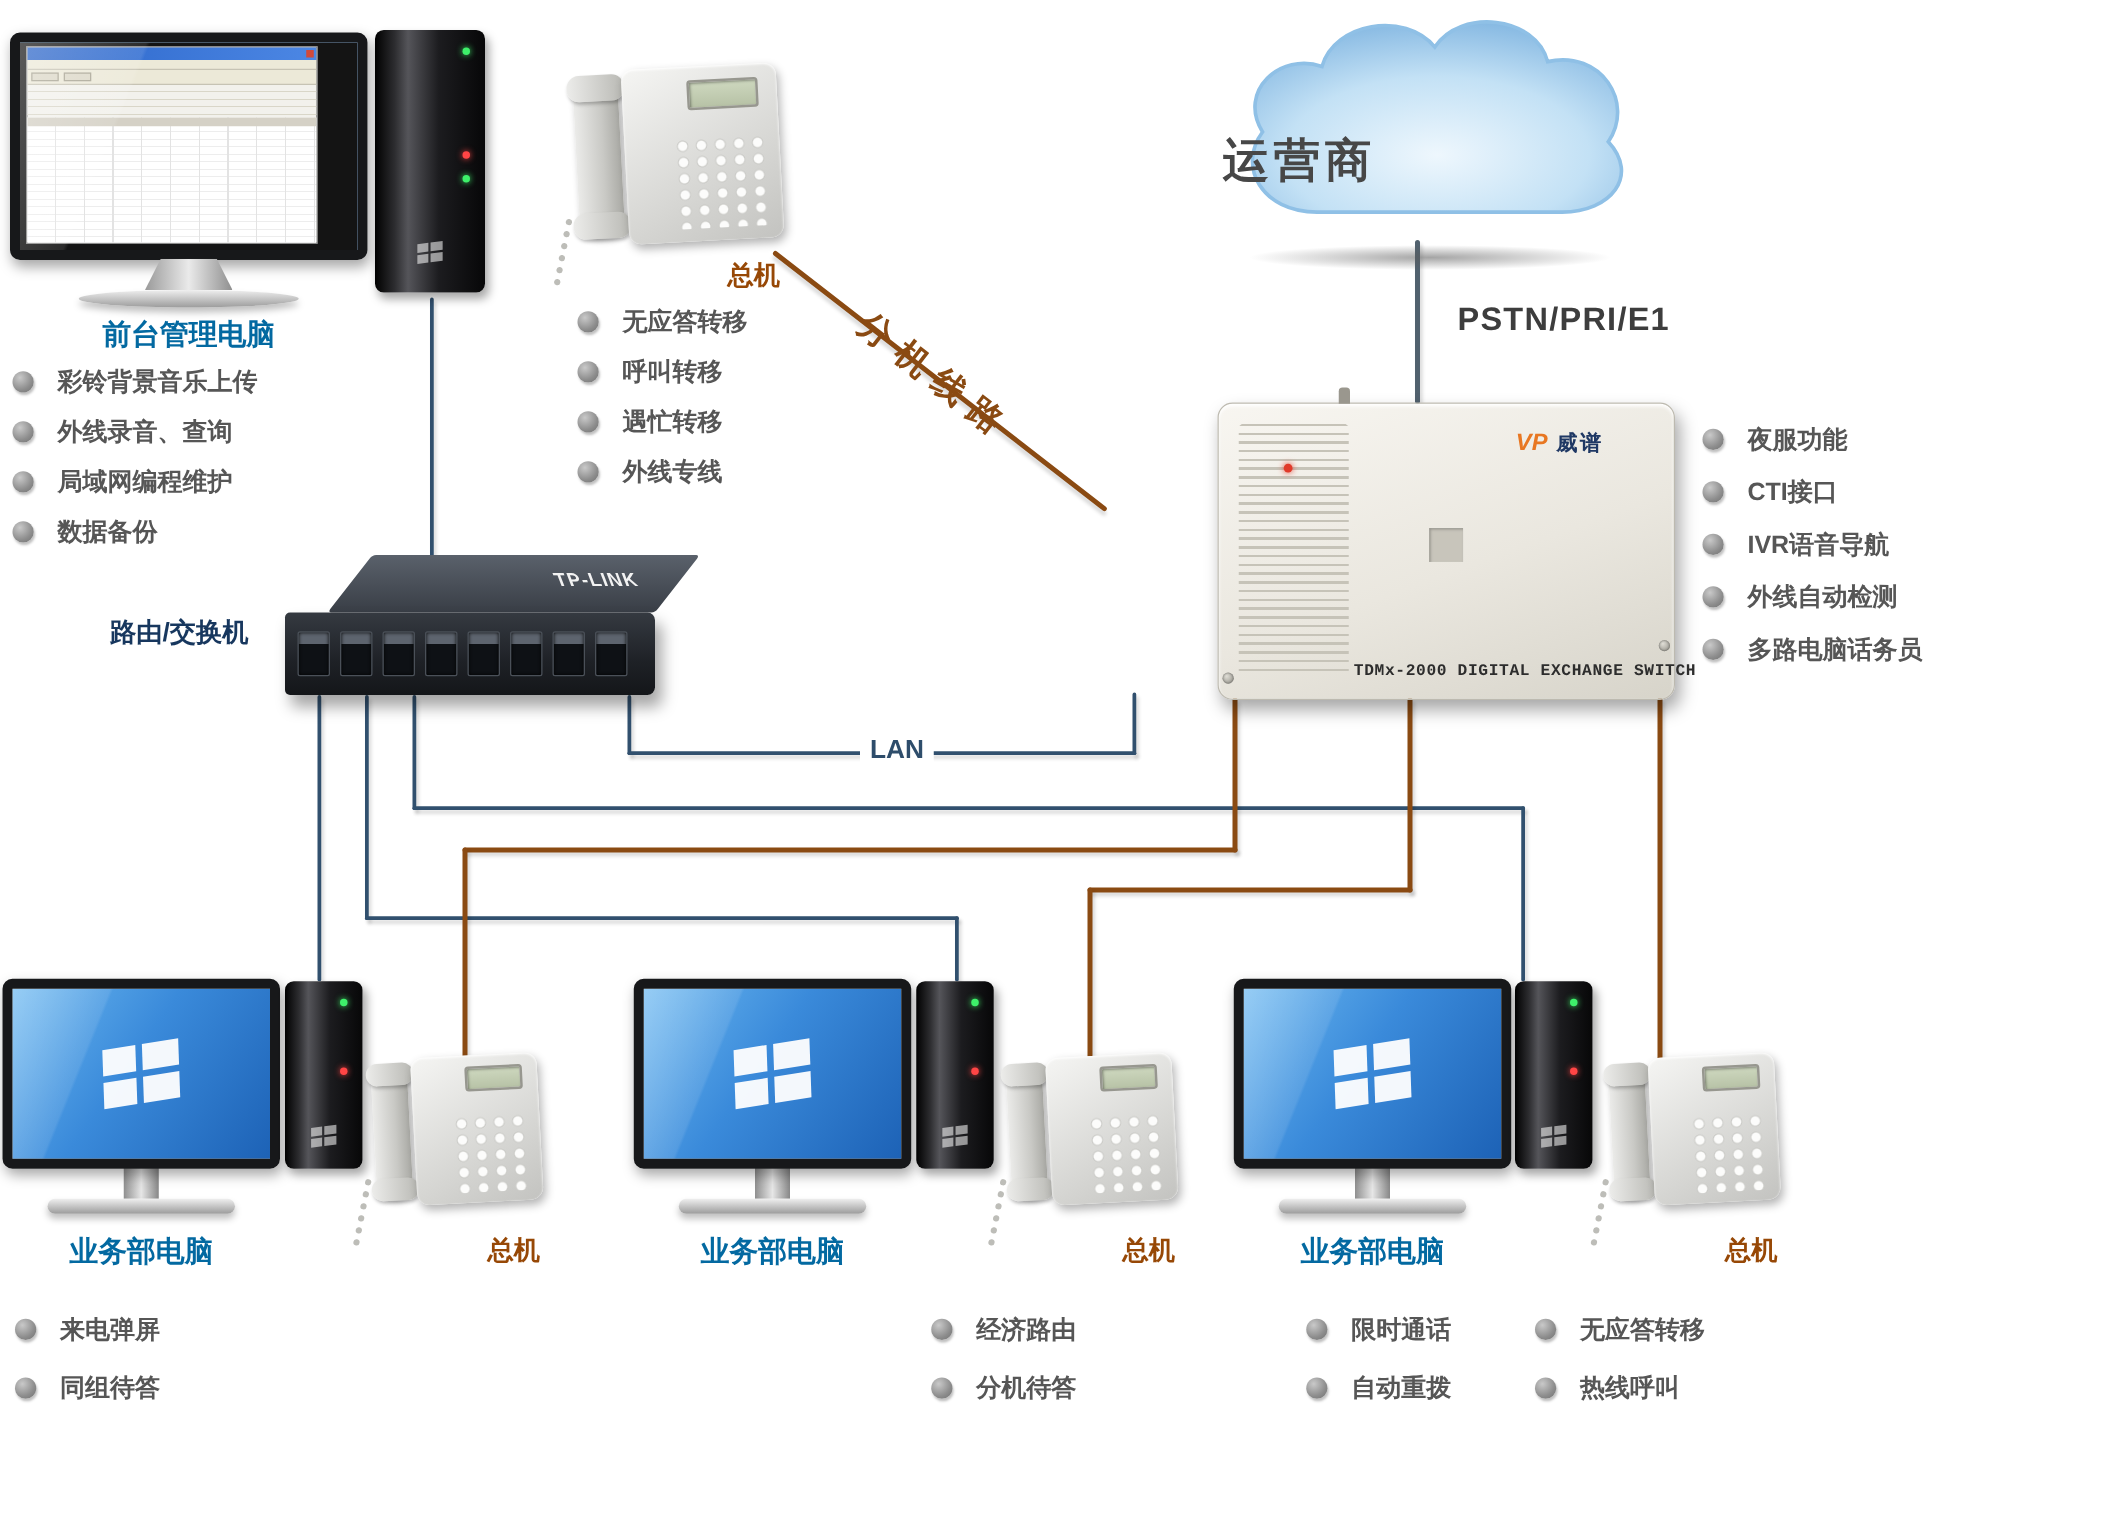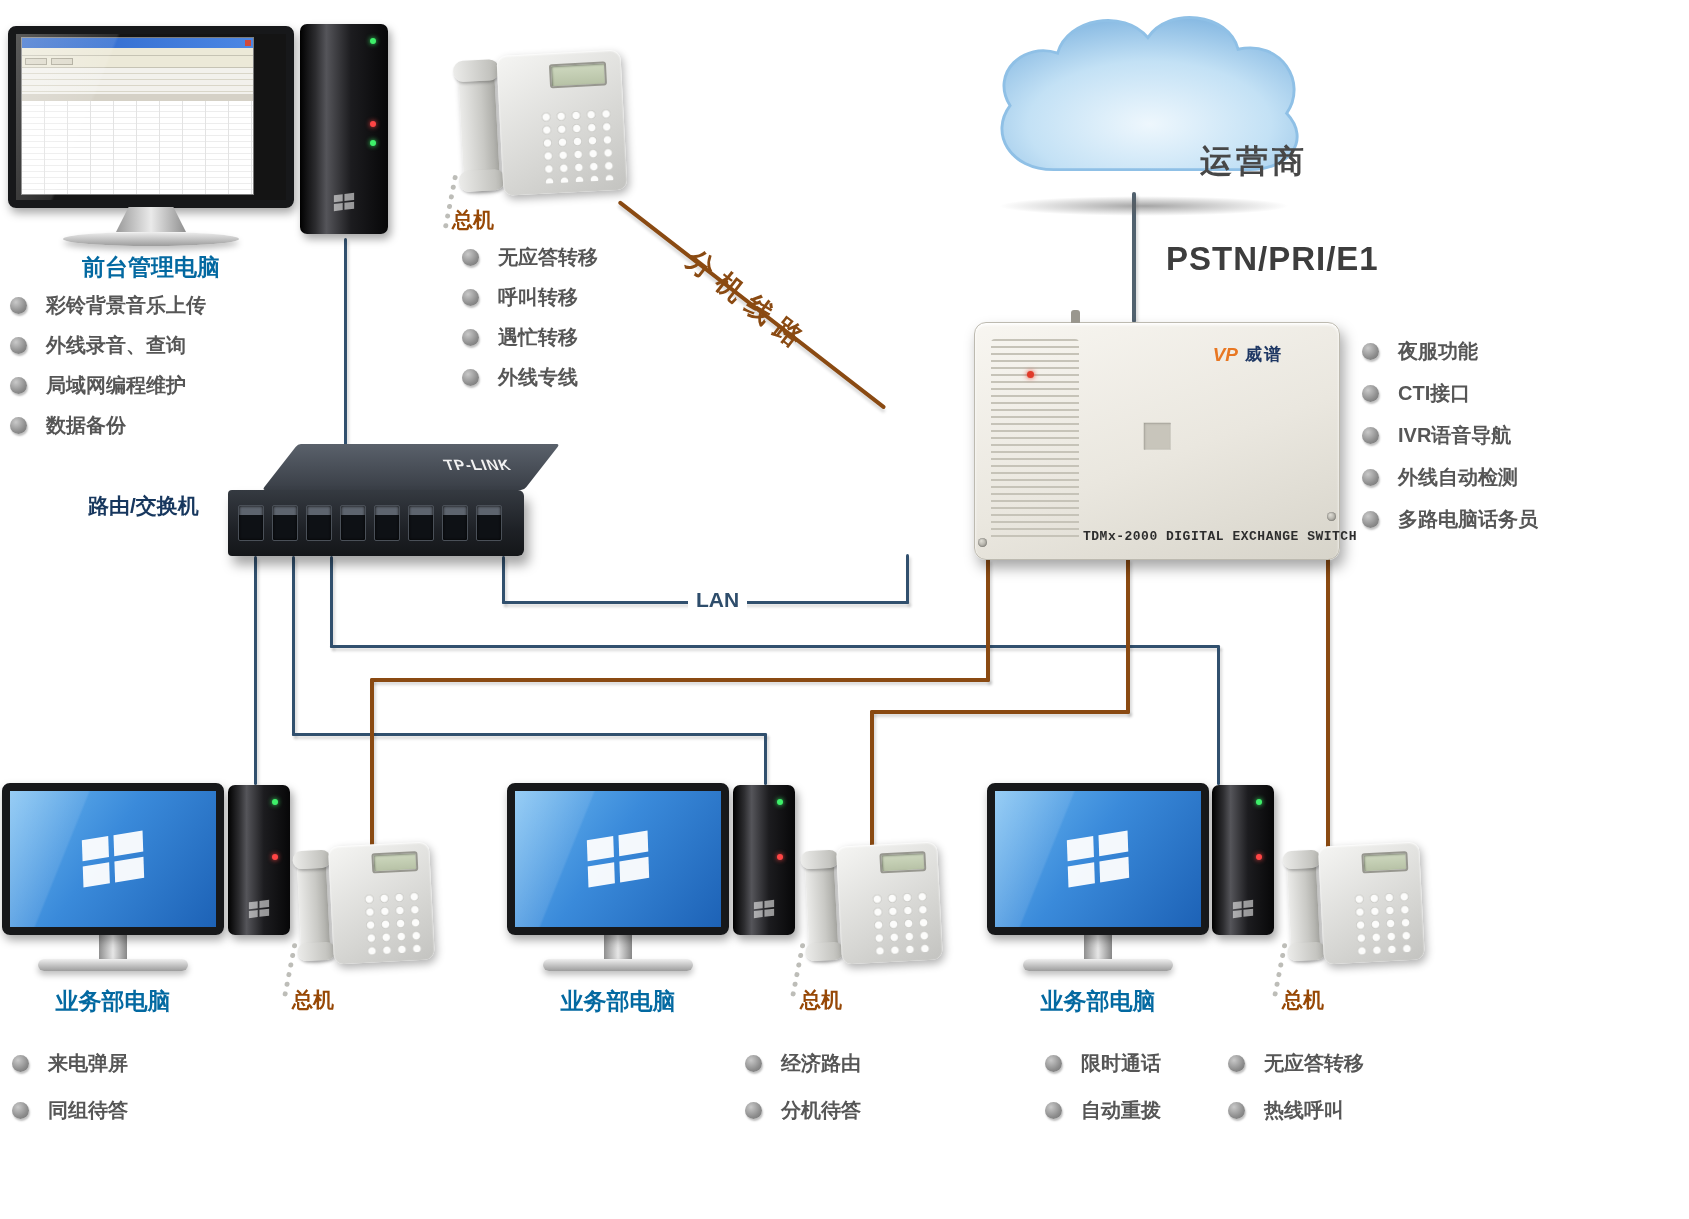--- a/index.html
+++ b/index.html
@@ -17,26 +17,26 @@
   .feat { display:flex; align-items:center; gap:19px; }
   .feat .dot { width:17px; height:17px; border-radius:50%; flex:none;
     background:radial-gradient(circle at 35% 30%, #c9c9c9, #8d8d8d 60%, #6f6f6f);
     box-shadow:1px 2px 2px rgba(0,0,0,.25); }
   .feat .txt { font-size:20px; font-weight:bold; color:#565656; white-space:nowrap; }
 
   
   .pc-label, .phone-label, .sw-label, .lan-label, .ext-label, .trunk-label, .cloud-label {
     position:absolute; font-weight:bold; white-space:nowrap; z-index:4; }
   .pc-label { color:#0369a1; font-size:23px; text-align:center; }
-  .phone-label { color:#974806; font-size:21px; text-align:left; }
+  .phone-label { color:#974806; font-size:21px; text-align:right; }
   .sw-label { color:#17375e; font-size:21px; }
   .lan-label { color:#2e4d6b; font-size:21px; background:#fff; padding:0 8px; }
   .ext-label { color:#8a4a12; font-size:27px; letter-spacing:10px; transform-origin:0 50%; }
-  .trunk-label { color:#3d3d3d; font-size:33px; letter-spacing:1px; }
-  .cloud-label { color:#474747; font-size:32px; letter-spacing:4px; width:100%; text-align:right;margin-top:36px; }
+  .trunk-label { color:#3d3d3d; font-size:26px; letter-spacing:1px; }
+  .cloud-label { color:#474747; font-size:37px; letter-spacing:4px; width:100%; text-align:left; }
 
   
   .mon { position:absolute; z-index:2; }
   .mon .scr { position:relative; border:8px solid #17181a; border-radius:8px; overflow:hidden;
     background:linear-gradient(125deg,#6ab7f0 0%,#3a8ada 45%,#1d62b6 100%);
     box-shadow:2px 5px 10px rgba(0,0,0,.35); }
   .mon .scr::after { content:""; position:absolute; inset:0; pointer-events:none;
     background:linear-gradient(112deg, rgba(255,255,255,.30) 0%, rgba(255,255,255,.10) 30%, rgba(255,255,255,0) 31%); }
   .mon .neck { margin:-1px auto 0; width:28px; height:25px;
     background:linear-gradient(90deg,#8f8f8f,#e6e6e6 50%,#878787); }

